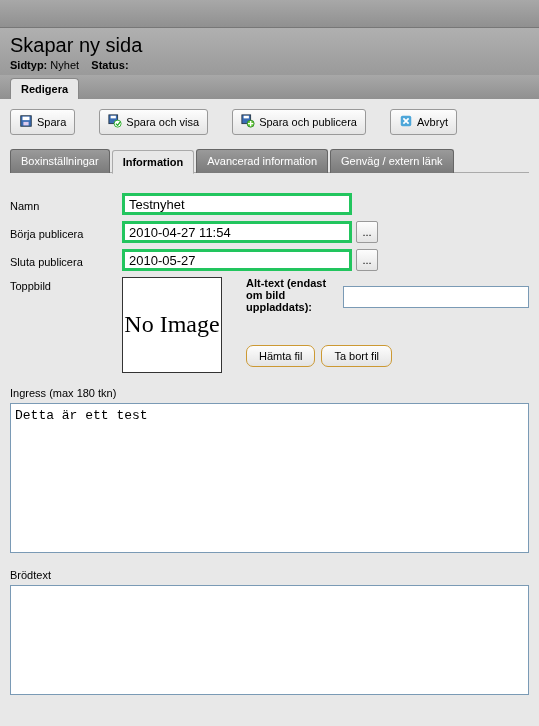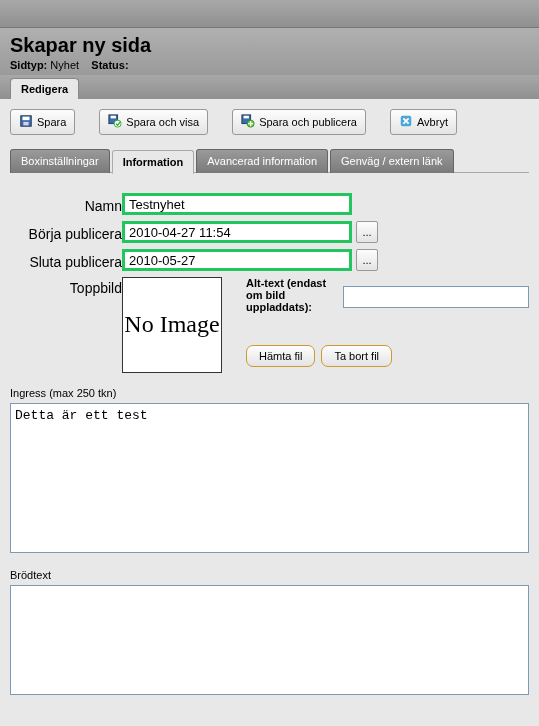--- a/index.html
+++ b/index.html
@@ -14,21 +14,21 @@
     background: linear-gradient(#a8a8a8, #909090);
     height: 28px;
     border-bottom: 1px solid #777;
   }
   .title-area {
     background: linear-gradient(#b0b0b0, #9a9a9a);
     padding: 6px 10px 0 10px;
   }
   .page-title {
     font-size: 20px;
-    font-weight: bold;
+    font-weight: normal;
     color: #000;
   }
   .meta-line {
     font-size: 11px;
     padding: 2px 0 4px 0;
   }
   .meta-line b { font-weight: bold; }
   .main-tabs {
     background: linear-gradient(#a8a8a8, #909090);
     padding: 0 10px;
@@ -97,23 +97,22 @@
     margin-bottom: 20px;
   }
   .form-row {
     display: flex;
     align-items: center;
     margin-bottom: 6px;
   }
   .form-row.top { align-items: flex-start; }
   .form-label {
     width: 112px;
-    font-size: 14px;
+    font-size: 11px;
     padding-top: 3px;
-    text-align: right;
   }
   .text-input {
     border: 3px solid #22c55e;
     padding: 3px 4px;
     font-size: 13px;
     font-family: Arial, sans-serif;
     width: 230px;
     height: 22px;
   }
   .picker-btn {
@@ -284,19 +283,19 @@
         <span class="alt-label">Alt-text (endast om bild uppladdats):</span>
         <input class="alt-input" type="text" value="" style="">
       </div>
       <div class="file-btns">
         <button class="obtn">Hämta fil</button>
         <button class="obtn">Ta bort fil</button>
       </div>
     </div>
   </div>
 
-  <div class="section-label">Ingress (max 250 tkn)</div>
+  <div class="section-label">Ingress (max 180 tkn)</div>
   <textarea class="big-textarea ingress-ta" style="">Detta är ett test</textarea>
 
   <div class="section-label">Brödtext</div>
   <textarea class="big-textarea brod-ta" style=""></textarea>
 
 </div>
 
 </body></html>

